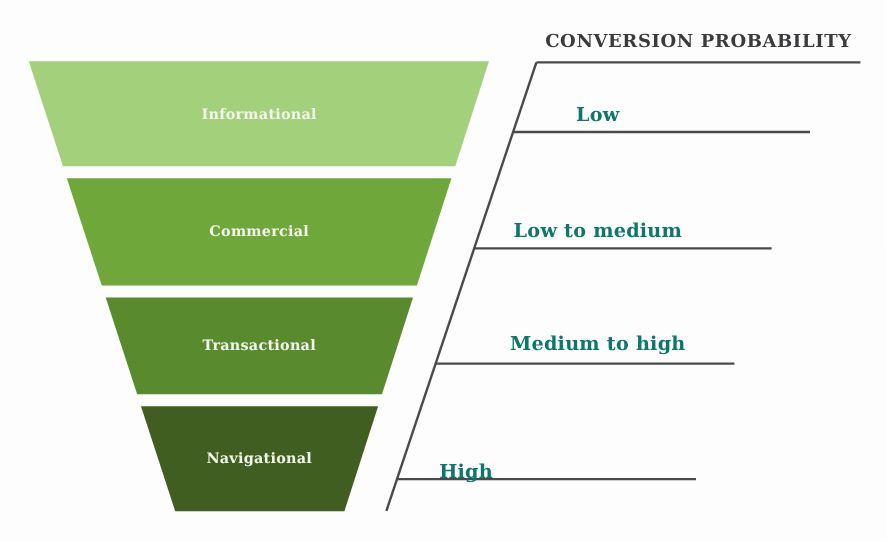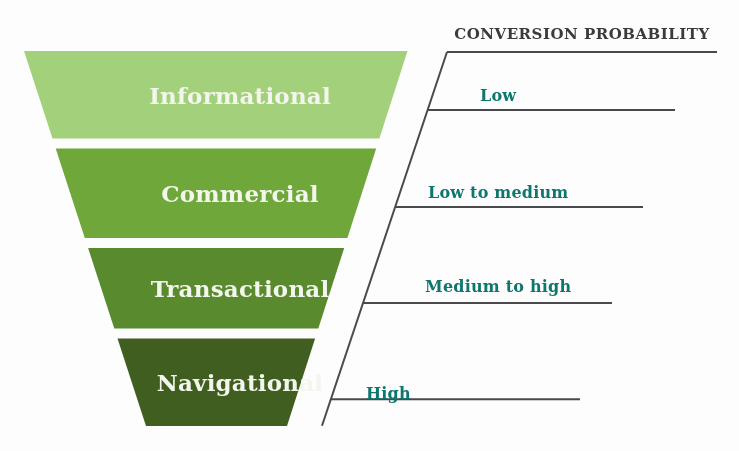--- a/index.html
+++ b/index.html
@@ -19,25 +19,24 @@
     position: absolute;
     left: 0;
     top: 0;
   }
   .abs {
     position: absolute;
     white-space: nowrap;
   }
   .seg-label {
     transform: translate(-50%, -50%);
-    font-size: 23px;
+    font-size: 12px;
     font-weight: bold;
     color: #f3f6ec;
     letter-spacing: 0.2px;
-    margin-left: 24px;
   }
   .prob-label {
     transform: translateY(-50%);
     font-size: 16px;
     font-weight: bold;
     color: #0f766e;
     letter-spacing: 0.2px;
   }
   .header-title {
     transform: translate(-50%, -50%);

